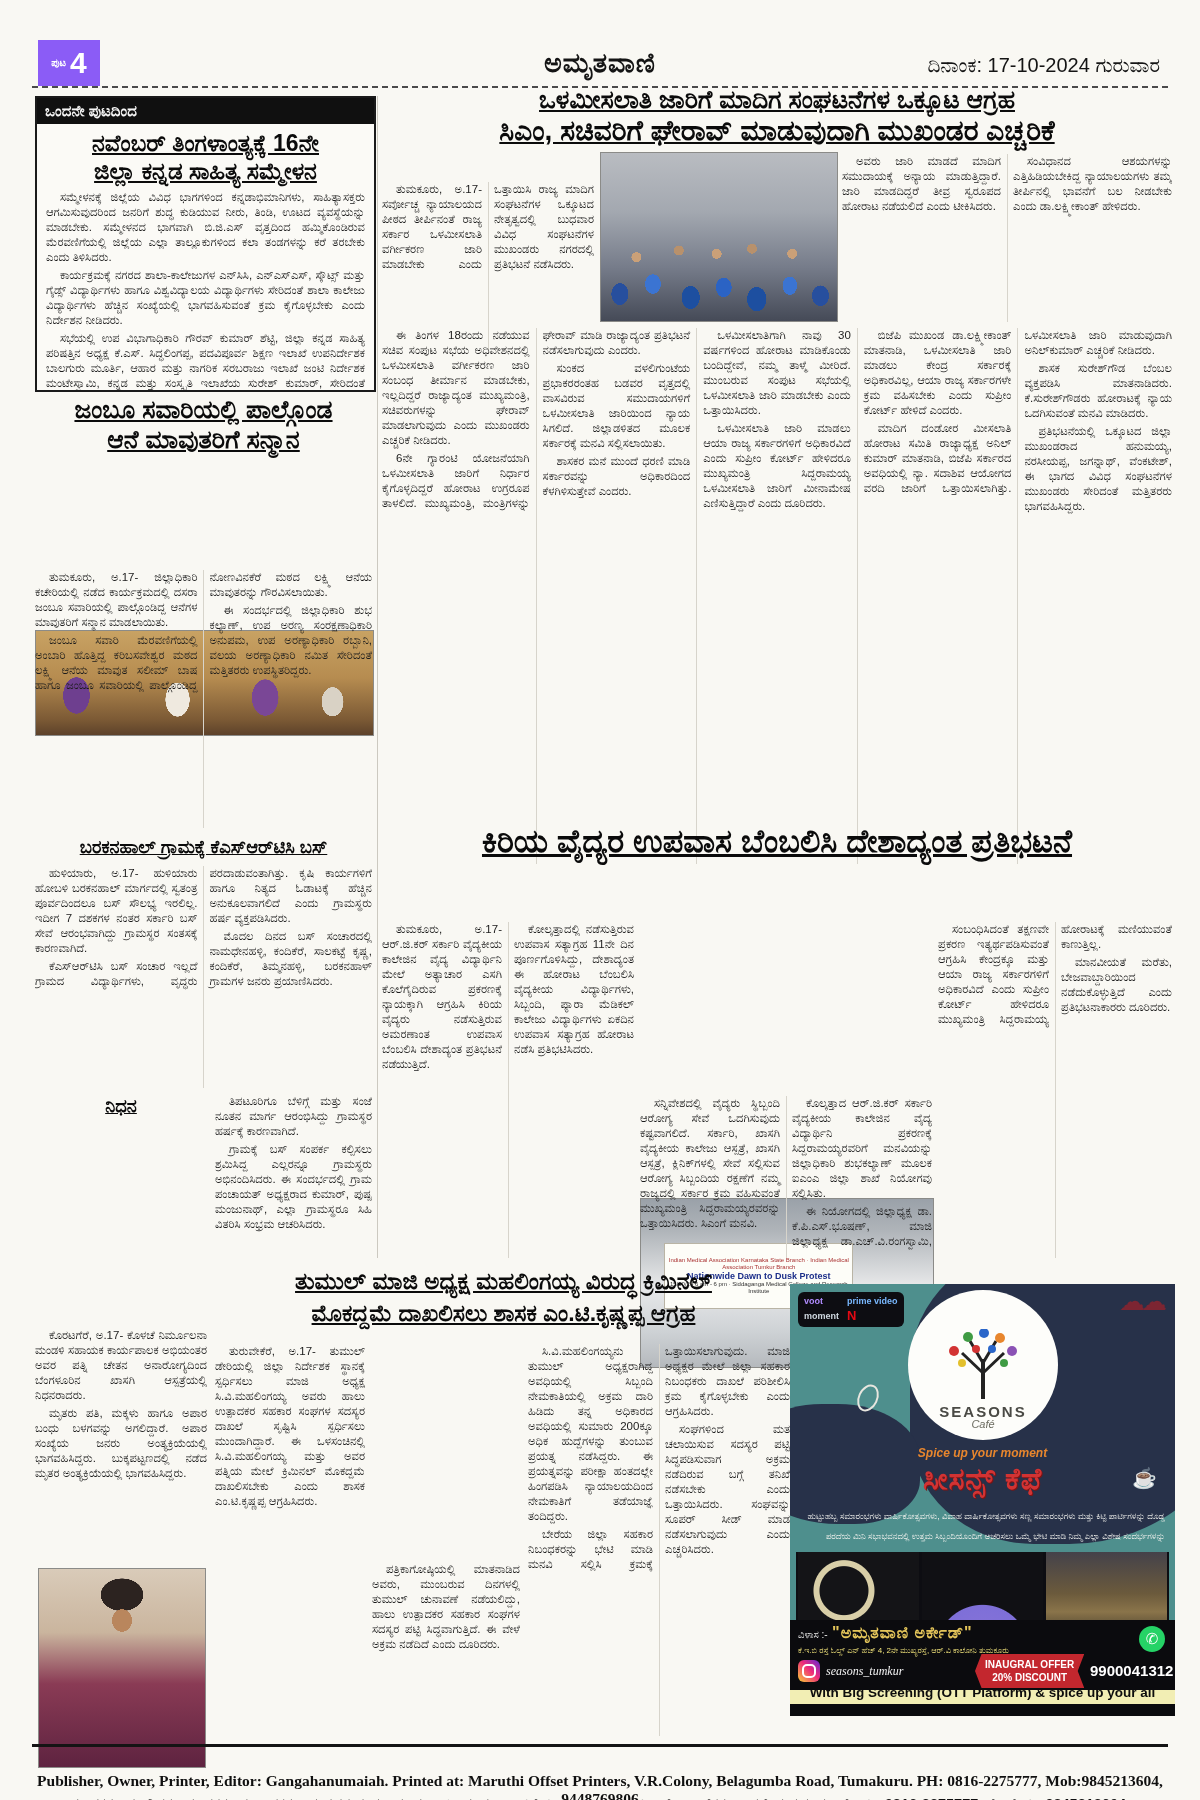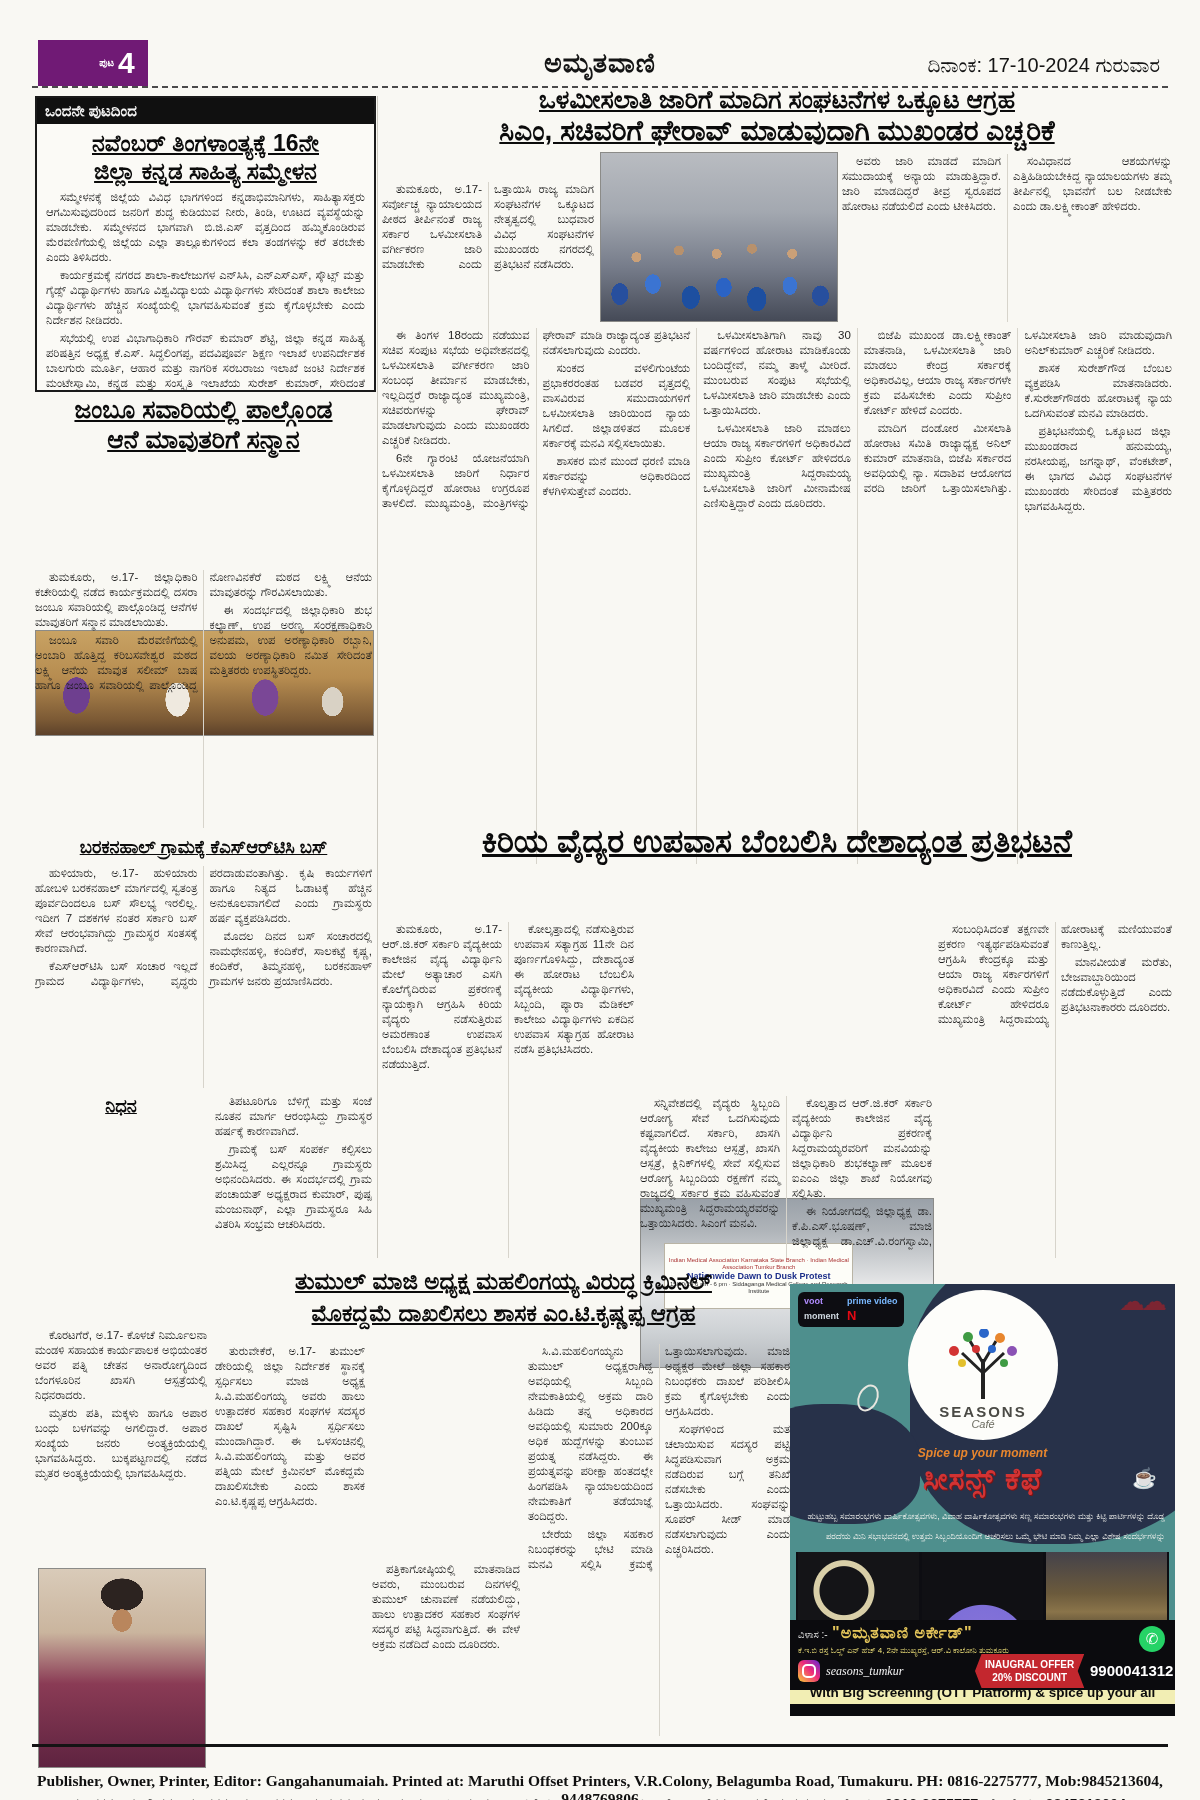--- a/index.html
+++ b/index.html
@@ -7,21 +7,21 @@
   .abs{position:absolute;}
   .bt{font-size:11.5px;line-height:15px;text-align:justify;overflow:hidden;color:#1c1c1c;}
   .bt p{margin:0 0 3px 0;text-indent:14px;}
   .c2{column-count:2;column-gap:12px;column-rule:1px solid #d7d4cb;}
   .c5{column-count:5;column-gap:13px;column-rule:1px solid #d7d4cb;}
   .hl{font-weight:800;color:#0b0b0b;font-family:"Liberation Sans",sans-serif;text-decoration:underline;}
   .center{text-align:center;}
   .vrule{width:1px;background:#ccc9c0;}
   .photo{position:relative;overflow:hidden;border:1px solid #8b8b88;}
   
-  #pagebox{background:#701a75;color:#fff;display:flex;align-items:center;justify-content:center;gap:4px;padding-left:48px;}
+  #pagebox{background:#8b5cf6;color:#fff;display:flex;align-items:center;justify-content:center;gap:4px;}
   #pagebox .stack{display:flex;flex-direction:column;font-size:10px;line-height:10px;font-weight:700;}
   #pagebox .num{font-size:30px;font-weight:800;line-height:30px;}
   #masthead{font-size:27px;font-weight:800;letter-spacing:1px;}
   #dateline{font-size:20px;font-weight:400;}
   .dashrule{border-top:2px dashed #4a4a4a;height:0;}
   
   #sambox{border:2px solid #1a1a1a;background:#fbfaf6;}
   #samkicker{background:#101010;color:#f5f5f5;font-size:15px;font-weight:700;padding:4px 8px;}
   
   .ph-crowd{background:

